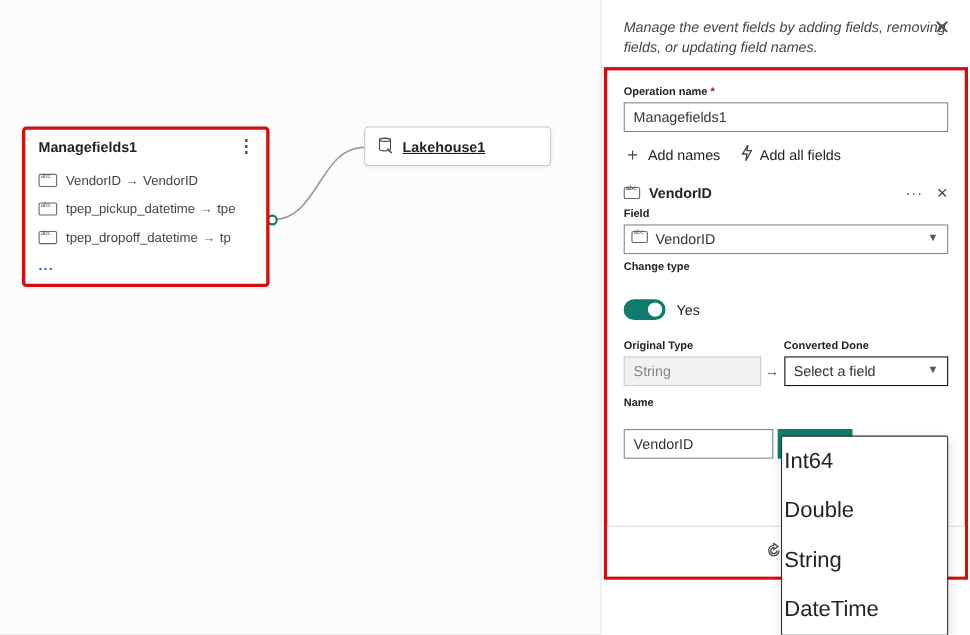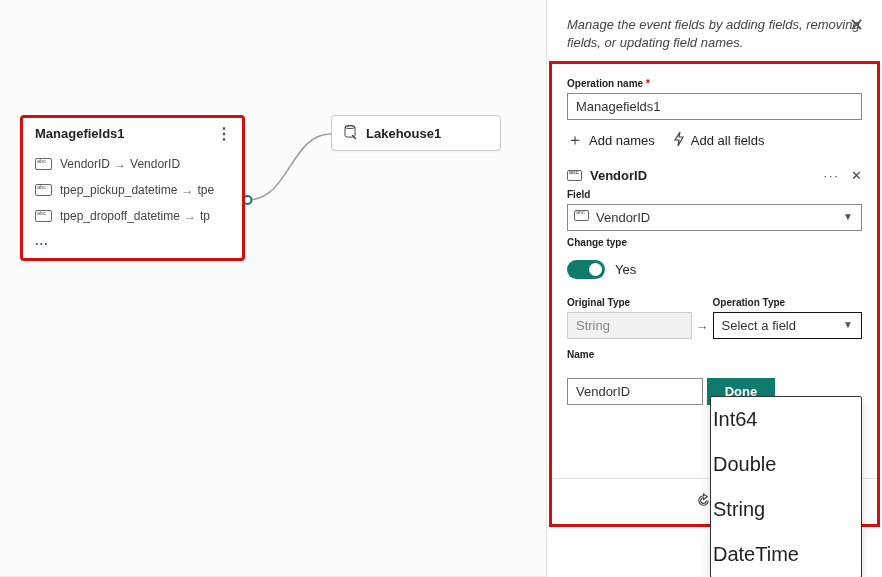--- a/index.html
+++ b/index.html
@@ -33,20 +33,21 @@
   .node-mf {
     left: 20px; top: 115px;
     width: 225px;
     padding-bottom: 6px;
   }
   .node-lh {
     left: 331px; top: 115px;
     width: 170px; height: 36px;
     display: flex; align-items: center;
     padding: 0 10px;
+    text-decoration: underline;
   }
   .node-title {
     display: flex; align-items: center;
     justify-content: space-between;
     padding: 8px 10px 10px 12px;
     font-weight: 600;
     font-size: 13px;
   }
   .dots { cursor: pointer; color:#555; font-size:16px; line-height:10px; }
   .node-row {
@@ -130,21 +131,21 @@
     width: 100%;
     border: 1px solid #888;
     padding: 5px 26px 5px 8px;
     font-size: 13px; color:#333;
     background: #fff;
     position: relative;
   }
   .select .chev { position:absolute; right:8px; top:6px; color:#555; font-size:10px; }
   .select.withicon { padding-left: 28px; }
   .select .sicon { position:absolute; left:6px; top:5px; }
-  .toggle-row { display:flex; align-items:center; gap:10px; margin:12px 0 12px 0; }
+  .toggle-row { display:flex; align-items:center; gap:10px; margin:24px 0 12px 0; }
   .toggle {
     width: 38px; height: 19px; border-radius: 20px;
     background: #0f7b6c; position:relative; cursor:pointer;
   }
   .toggle .knob {
     width: 13px; height: 13px; border-radius: 50%;
     background:#fff; position:absolute; right:3px; top:3px;
   }
   .two-col { display:flex; align-items:flex-end; gap:4px; }
   .two-col .col { flex:1 1 0; }
@@ -287,21 +288,21 @@
       <span>Yes</span>
     </div>
 
     <div class="two-col">
       <div class="col">
         <span class="lbl">Original Type</span>
         <div class="readonly">String</div>
       </div>
       <div class="arrow-mid">→</div>
       <div class="col grow">
-        <span class="lbl">Operation Type</span>
+        <span class="lbl">Converted Done</span>
         <div class="select ctbox">
           <span>Select a field</span>
           <span class="chev">▼</span>
         </div>
       </div>
     </div>
 
     <span class="lbl" style="margin-top:10px;">Name</span>
     <input class="input name-input-cut" value="VendorID" style="">
 

